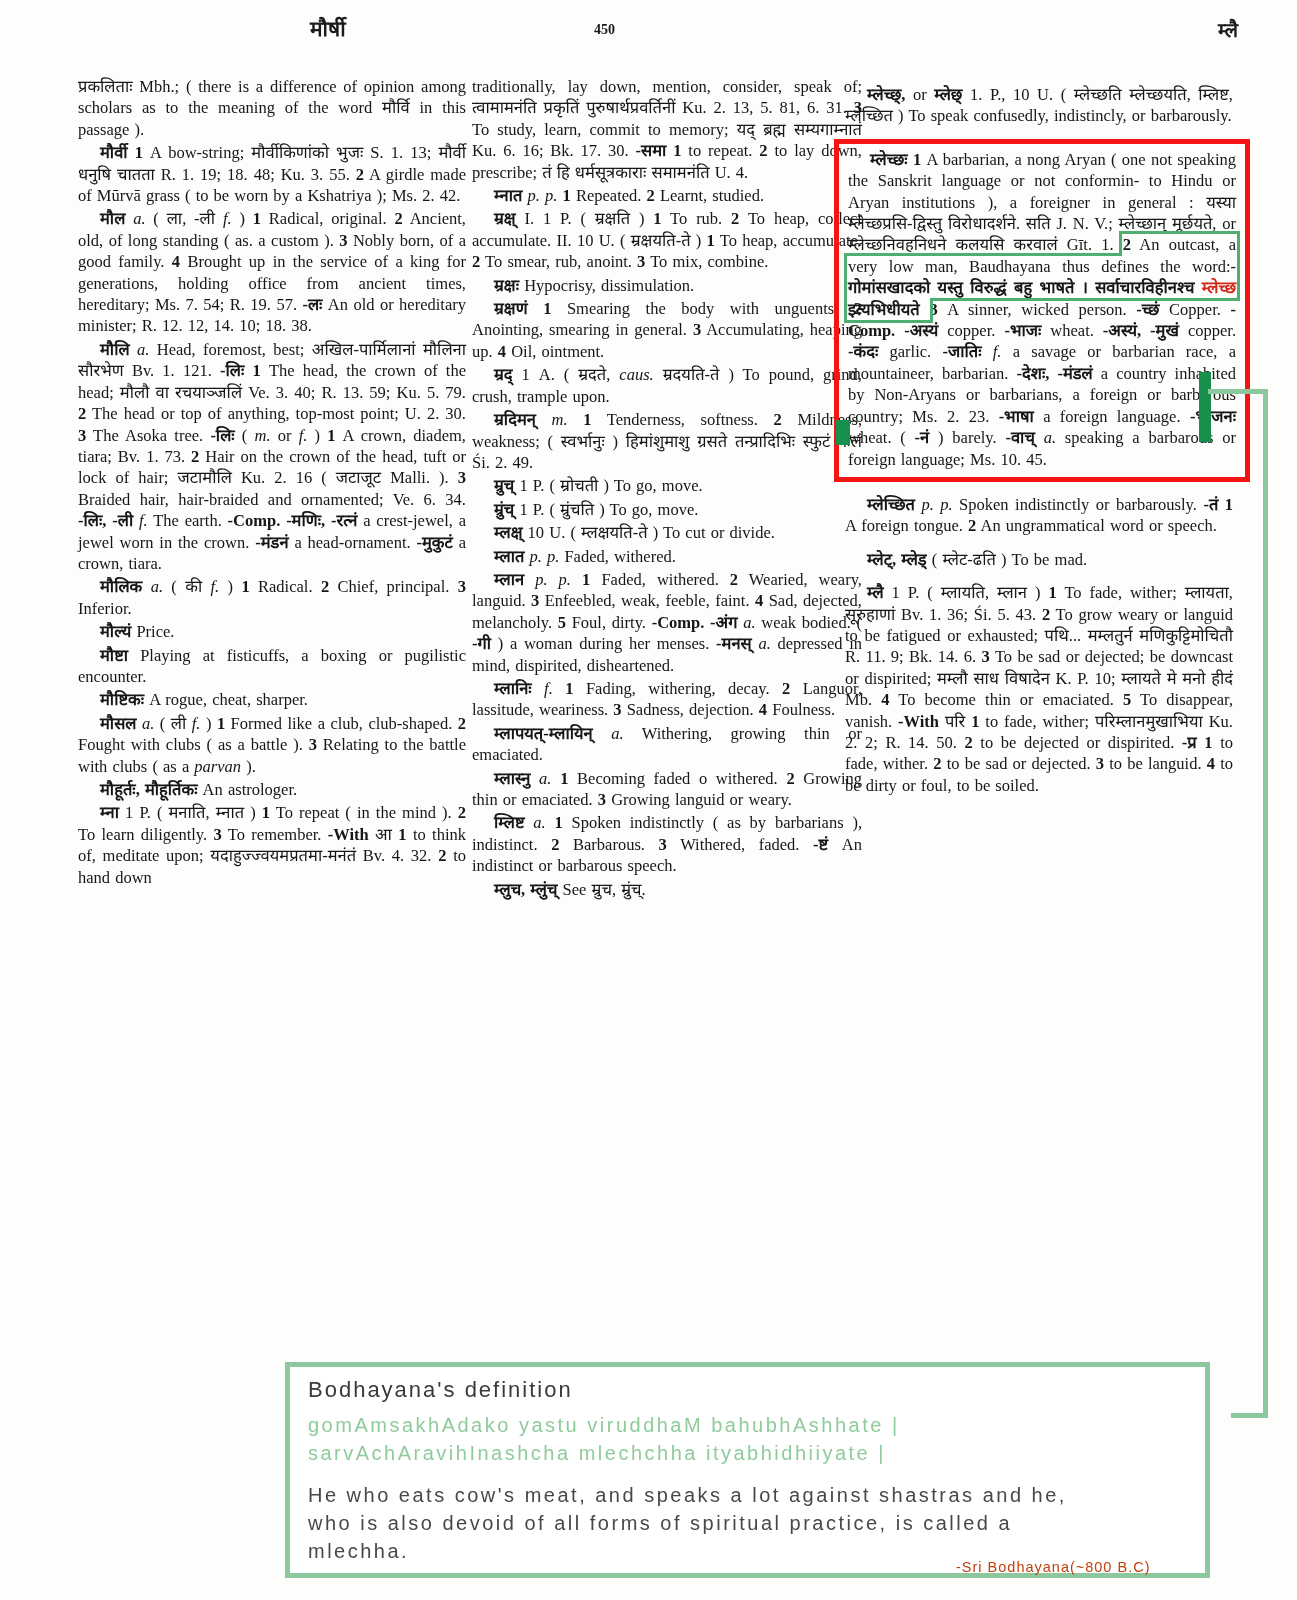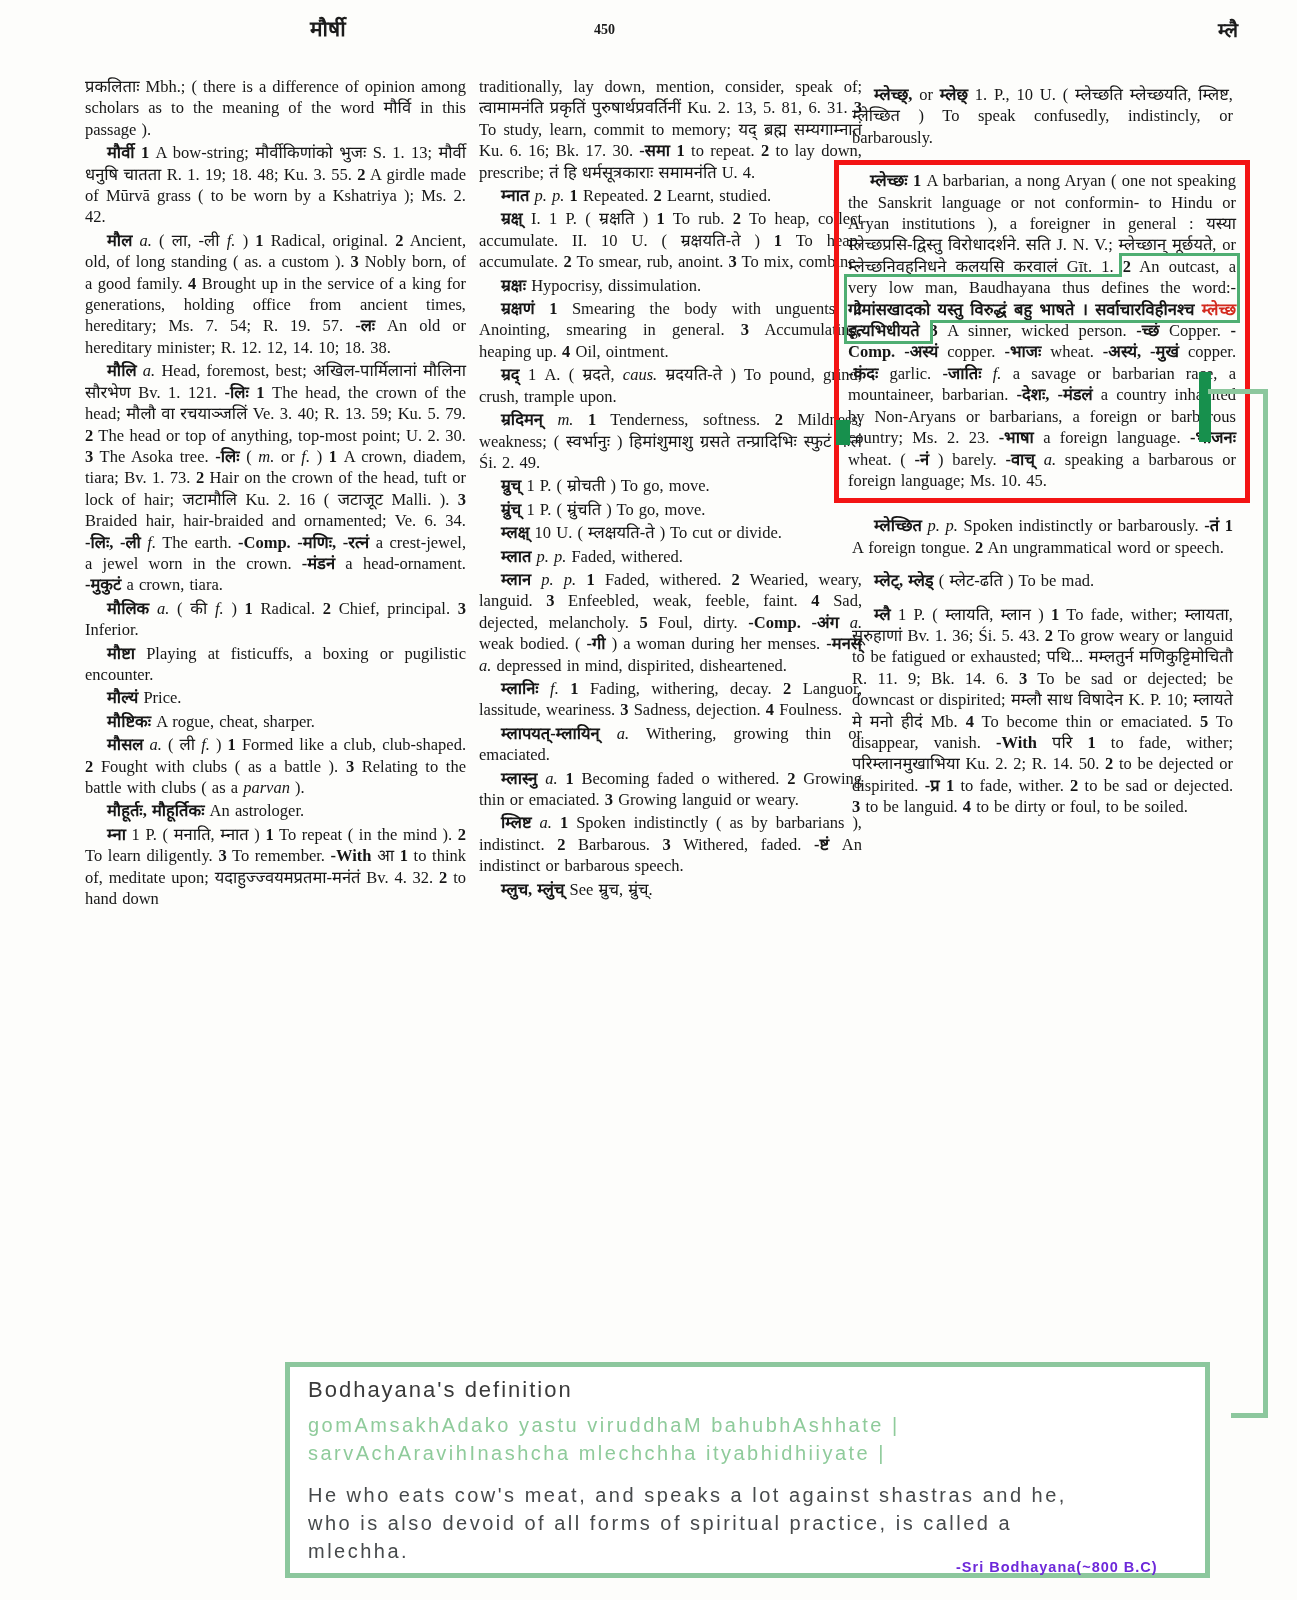--- a/index.html
+++ b/index.html
@@ -11,21 +11,21 @@
   .hdr-left{left:272px;top:14px;font-size:21px;margin-left:38px;}
   .hdr-center{left:594px;top:22px;font-size:14px;width:60px;text-align:left;}
   .hdr-right{left:1218px;top:16px;font-size:20px;}
 
   
   .col{position:absolute;top:76px;font-size:16.5px;line-height:21.4px;
        text-align:justify;word-spacing:1px;}
   .col[data-column="0"]{left:78px;width:388px;}
   .col[data-column="1"]{left:472px;width:390px;}
   .col[data-column="2"]{left:845px;top:84px;width:388px;}
-  .para{text-indent:22px;margin:0 0 2px 7px;}
+  .para{text-indent:22px;margin:0 0 2px 0;}
   .para.cont{text-indent:0;}
   .col[data-column="2"] .para{margin-bottom:12px;}
   .para b{font-weight:bold;}
 
   
   .red-box{border:5px solid #f31414;padding:5px 9px 7px 9px;
            margin:4px -17px 10px -11px;}
 
   
   .green-hl{outline:3px solid #4fae72;outline-offset:1.5px;}
@@ -43,40 +43,40 @@
   .conn-bottom{left:1231px;top:1413px;width:37px;height:5px;}
 
   
   .note-box{position:absolute;left:285px;top:1362px;width:925px;height:216px;
             box-sizing:border-box;border:5px solid #8cc79d;background:#ffffff;
             font-family:"Liberation Sans",sans-serif;padding:10px 18px 12px 18px;}
   .note-title{font-size:22px;color:#3a3a3a;letter-spacing:2px;margin-bottom:8px;}
   .note-verse div{font-size:20px;line-height:28px;color:#8fcb9b;letter-spacing:2.5px;}
   .note-translation{margin-top:14px;width:780px;font-size:20px;line-height:28px;
                     color:#46494b;letter-spacing:2.5px;}
-  .note-attrib{font-size:14.5px;font-weight:bold;color:#6d28d9;letter-spacing:1px;
+  .note-attrib{font-size:14.5px;font-weight:normal;color:#c2410c;letter-spacing:1px;
                margin:-6px 0 8px 648px;}
 </style>
 </head>
 <body>
 
 <div class="page">
 
   <div class="hdr hdr-left">मौर्षी</div>
   <div class="hdr hdr-center">450</div>
   <div class="hdr hdr-right">म्लै</div>
 
   <div class="col" data-column="0">
       <div class="para cont">प्रकलिताः Mbh.; ( there is a difference of opinion among scholars as to the meaning of the word मौर्वि in this passage ).</div>
       <div class="para"><b>मौर्वी</b> <b>1</b> A bow-string; मौर्वीकिणांको भुजः S. 1. 13; मौर्वी धनुषि चातता R. 1. 19; 18. 48; Ku. 3. 55. <b>2</b> A girdle made of Mūrvā grass ( to be worn by a Kshatriya ); Ms. 2. 42.</div>
       <div class="para"><b>मौल</b> <i>a.</i> ( ला, -ली <i>f.</i> ) <b>1</b> Radical, original. <b>2</b> Ancient, old, of long standing ( as. a custom ). <b>3</b> Nobly born, of a good family. <b>4</b> Brought up in the service of a king for generations, holding office from ancient times, hereditary; Ms. 7. 54; R. 19. 57. <b>-लः</b> An old or hereditary minister; R. 12. 12, 14. 10; 18. 38.</div>
       <div class="para"><b>मौलि</b> <i>a.</i> Head, foremost, best; अखिल-पार्मिलानां मौलिना सौरभेण Bv. 1. 121. <b>-लिः</b> <b>1</b> The head, the crown of the head; मौलौ वा रचयाञ्जलिं Ve. 3. 40; R. 13. 59; Ku. 5. 79. <b>2</b> The head or top of anything, top-most point; U. 2. 30. <b>3</b> The Asoka tree. <b>-लिः</b> ( <i>m.</i> or <i>f.</i> ) <b>1</b> A crown, diadem, tiara; Bv. 1. 73. <b>2</b> Hair on the crown of the head, tuft or lock of hair; जटामौलि Ku. 2. 16 ( जटाजूट Malli. ). <b>3</b> Braided hair, hair-braided and ornamented; Ve. 6. 34. <b>-लिः, -ली</b> <i>f.</i> The earth. <b>-Comp.</b> <b>-मणिः, -रत्नं</b> a crest-jewel, a jewel worn in the crown. <b>-मंडनं</b> a head-ornament. <b>-मुकुटं</b> a crown, tiara.</div>
       <div class="para"><b>मौलिक</b> <i>a.</i> ( की <i>f.</i> ) <b>1</b> Radical. <b>2</b> Chief, principal. <b>3</b> Inferior.</div>
+      <div class="para"><b>मौल्यं</b> Price.</div>
       <div class="para"><b>मौष्टा</b> Playing at fisticuffs, a boxing or pugilistic encounter.</div>
-      <div class="para"><b>मौल्यं</b> Price.</div>
       <div class="para"><b>मौष्टिकः</b> A rogue, cheat, sharper.</div>
       <div class="para"><b>मौसल</b> <i>a.</i> ( ली <i>f.</i> ) <b>1</b> Formed like a club, club-shaped. <b>2</b> Fought with clubs ( as a battle ). <b>3</b> Relating to the battle with clubs ( as a <i>parvan</i> ).</div>
       <div class="para"><b>मौहूर्तः, मौहूर्तिकः</b> An astrologer.</div>
       <div class="para"><b>म्ना</b> 1 P. ( मनाति, म्नात ) <b>1</b> To repeat ( in the mind ). <b>2</b> To learn diligently. <b>3</b> To remember. <b>-With</b> आ <b>1</b> to think of, meditate upon; यदाहुज्ज्वयमप्रतमा-मनंतं Bv. 4. 32. <b>2</b> to hand down</div>
     </div>
   <div class="col" data-column="1">
       <div class="para cont">traditionally, lay down, mention, consider, speak of; त्वामामनंति प्रकृतिं पुरुषार्थप्रवर्तिनीं Ku. 2. 13, 5. 81, 6. 31. <b>3</b> To study, learn, commit to memory; यद् ब्रह्म सम्यगाम्नातं Ku. 6. 16; Bk. 17. 30. <b>-समा</b> <b>1</b> to repeat. <b>2</b> to lay down, prescribe; तं हि धर्मसूत्रकाराः समामनंति U. 4.</div>
       <div class="para"><b>म्नात</b> <i>p. p.</i> <b>1</b> Repeated. <b>2</b> Learnt, studied.</div>
       <div class="para"><b>म्रक्ष्</b> I. 1 P. ( म्रक्षति ) <b>1</b> To rub. <b>2</b> To heap, collect accumulate. II. 10 U. ( म्रक्षयति-ते ) <b>1</b> To heap, accumulate. <b>2</b> To smear, rub, anoint. <b>3</b> To mix, combine.</div>
       <div class="para"><b>म्रक्षः</b> Hypocrisy, dissimulation.</div>

